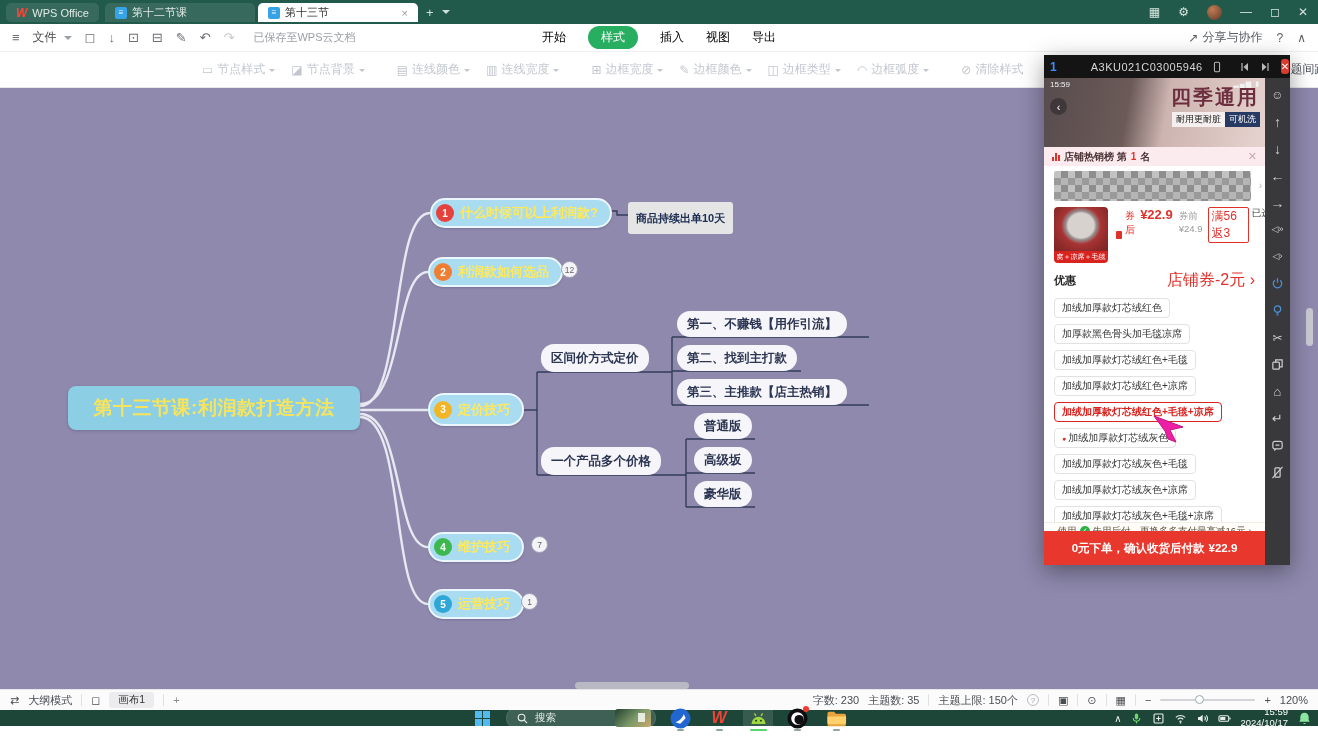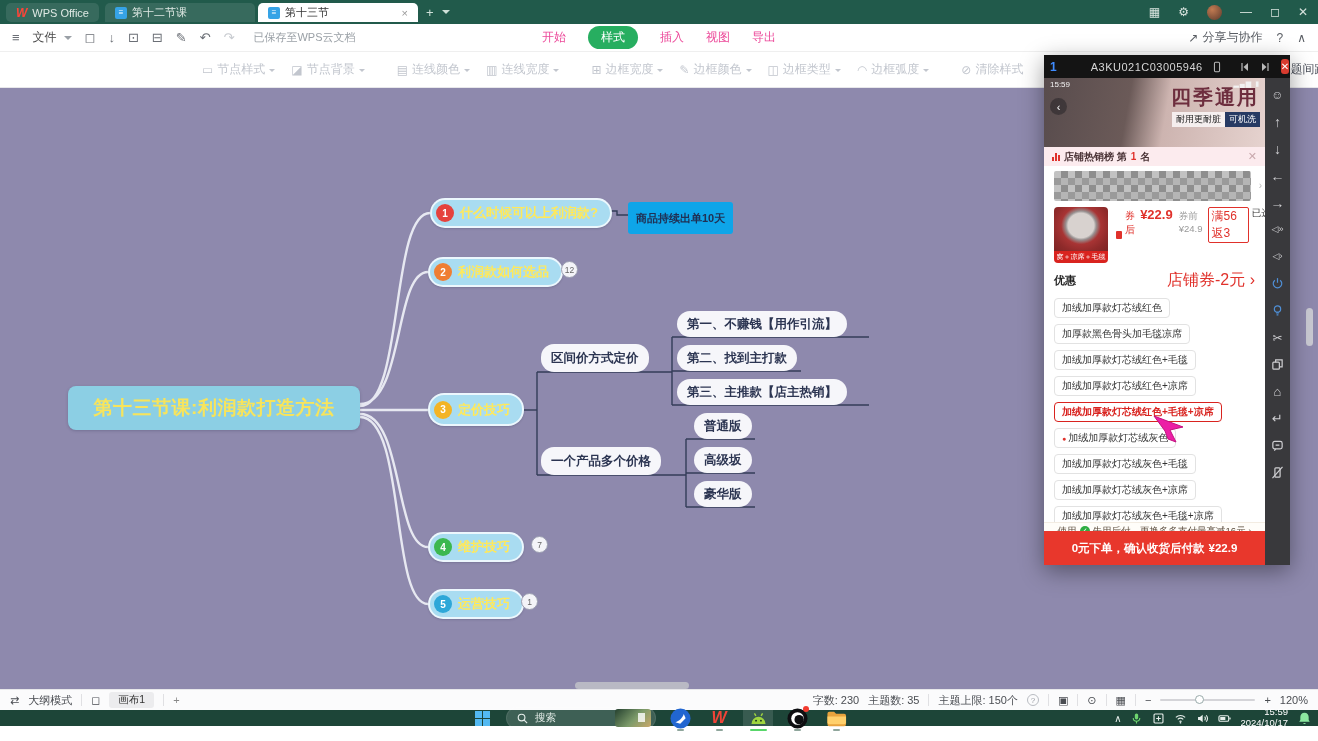--- a/index.html
+++ b/index.html
@@ -22,42 +22,42 @@
   .winctl span { font-size:12px; color:#d7e3dd; }
   .avatar { width:15px; height:15px; border-radius:50%; background:radial-gradient(circle at 35% 30%, #c27b52, #5d3a2c); }
 
   
   #menubar { height:28px; background:#fff; border-bottom:1px solid #efefef; display:flex; align-items:center; padding:0 12px; position:relative; font-size:12px; color:#4a4a4a; }
   .mb-left { display:flex; align-items:center; gap:13px; }
   .mb-ic { color:#6b6f76; font-size:13px; }
   .mb-ic.dim { color:#c8cbd0; }
   .saved { color:#9aa0a6; font-size:11px; margin-left:6px; }
   .mb-center { position:absolute; left:50%; transform:translateX(-50%); display:flex; align-items:center; gap:22px; }
-  .menu-item { color:#ec4899; }
+  .menu-item { color:#000000; }
   .menu-item.active { background:#27ae60; color:#fff; padding:3px 13px; border-radius:12px; }
   .mb-right { margin-left:auto; display:flex; align-items:center; gap:14px; color:#5a5e64; }
 
   
   #ribbon { height:36px; background:#fff; border-bottom:1px solid #e7e7ea; display:flex; align-items:center; gap:16px; padding-left:202px; font-size:12px; white-space:nowrap; overflow:hidden; }
   .ritem { display:flex; align-items:center; gap:4px; color:#4a4f5a; }
   .ritem.disabled { color:#c2c6ce; }
   .ricon { font-size:12px; }
   .caret { width:0; height:0; border:3px solid transparent; border-top-color:currentColor; margin-top:4px; }
   .rsep { width:1px; height:15px; background:#e8e8ea; }
 
   
   #canvas { position:relative; width:1318px; height:601px; background:#8e89ad; overflow:hidden; }
   #wires { position:absolute; left:0; top:0; pointer-events:none; }
   .node { position:absolute; display:flex; align-items:center; justify-content:center; font-weight:700; }
   .root-node { background:#8ccfe4; border-radius:8px; color:#f7e45c; font-size:19px; letter-spacing:.5px; box-shadow:0 1px 3px rgba(40,40,70,.25); }
   .branch { height:30px; background:#a9dcf1; border:2px solid rgba(248,252,255,.85); border-radius:16px; padding:0 12px 0 4px; gap:6px; color:#ffe95a; font-size:13px; justify-content:flex-start; box-shadow:0 1px 2px rgba(40,40,70,.2); }
   .num { width:18px; height:18px; border-radius:50%; color:#fff; font-size:10px; display:flex; align-items:center; justify-content:center; font-weight:700; }
   .badge { position:absolute; width:17px; height:17px; border-radius:50%; background:#f4f4f8; border:1px solid #9a9db0; color:#666; font-size:8.5px; display:flex; align-items:center; justify-content:center; }
   .wchild { height:26px; background:#f6f6fa; border-radius:13px; padding:0 10px; color:#2c3552; font-size:12.5px; }
-  .bluechild { height:22px; background:#0ea5e9; border-radius:3px; padding:16px 8px; color:#203054; font-size:11px; }
+  .bluechild { height:22px; background:#e5e5e5; border-radius:3px; padding:16px 8px; color:#203054; font-size:11px; }
   .hscroll { position:absolute; left:575px; top:594px; width:114px; height:7px; border-radius:4px; background:#b9b9c4; }
   .vscroll { position:absolute; left:1306px; top:220px; width:7px; height:38px; border-radius:4px; background:#c9c9d2; }
 
   
   #statusbar { height:21px; background:#fbfbfc; border-top:1px solid #e7e7ea; display:flex; align-items:center; padding:0 10px; font-size:11px; color:#4a4d52; }
   .sb-left { display:flex; align-items:center; gap:9px; }
   .sb-pill { background:#ececee; border-radius:3px; padding:1px 9px; font-size:10.5px; color:#333; }
   .sb-div { width:1px; height:12px; background:#e0e0e3; }
   .sb-right { margin-left:auto; display:flex; align-items:center; gap:9px; }
   .qmark { width:12px; height:12px; border:1px solid #b9bcc2; border-radius:50%; font-size:8px; display:flex; align-items:center; justify-content:center; color:#9a9da3; }

